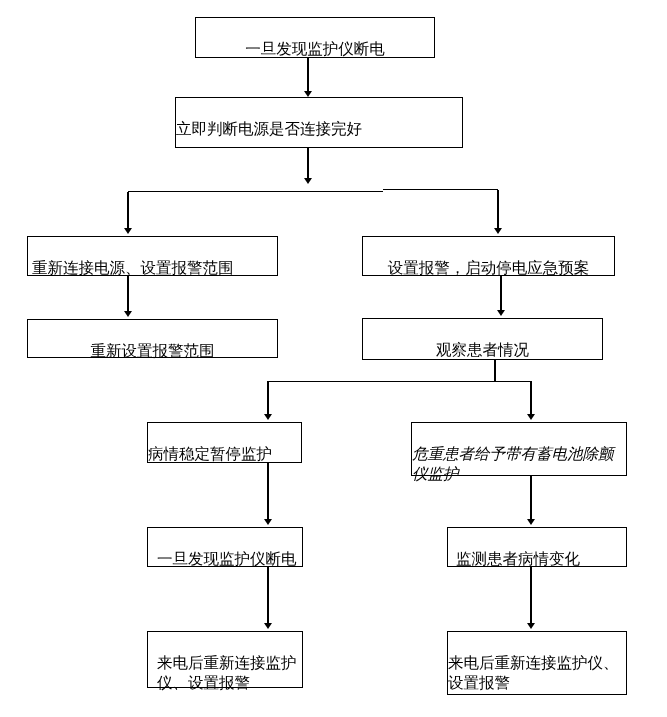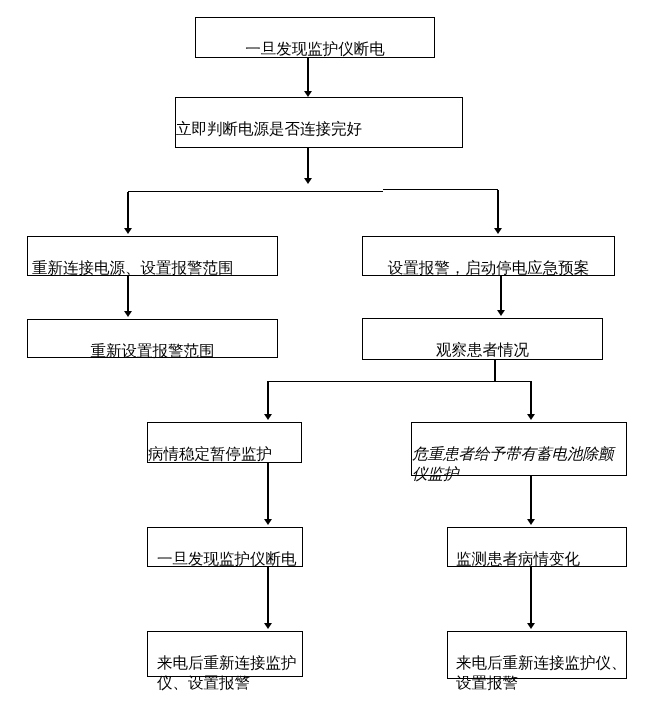--- a/index.html
+++ b/index.html
@@ -73,26 +73,26 @@
   </div>
 
   <div class="node left" style="left:147px; top:527px; width:156px; height:40px; padding-left:9px;">
     <span class="label">一旦发现监护仪断电</span>
   </div>
 
   <div class="node left" style="left:447px; top:527px; width:180px; height:40px; padding-left:8px;">
     <span class="label">监测患者病情变化</span>
   </div>
 
-  <div class="node left" style="left:147px; top:631px; width:156px; height:46px; padding-left:9px;">
+  <div class="node left" style="left:147px; top:631px; width:156px; height:57px; padding-left:9px;">
     <span class="label">来电后重新连接监护
 仪、设置报警</span>
   </div>
 
-  <div class="node left" style="left:447px; top:631px; width:180px; height:48px; padding-left:8px;">
+  <div class="node left" style="left:447px; top:631px; width:180px; height:64px; ">
     <span class="label">来电后重新连接监护仪、
 设置报警</span>
   </div>
 
   <div class="vstem" style="left:307px; top:58px;  height:33px;"></div>
   <div class="ahead" style="left:304px; top:91px;"></div>
 
   <div class="vstem" style="left:307px; top:148px; height:30px;"></div>
   <div class="ahead" style="left:304px; top:178px;"></div>
   <div class="hline" style="left:128px; top:191px; width:255px;"></div>

